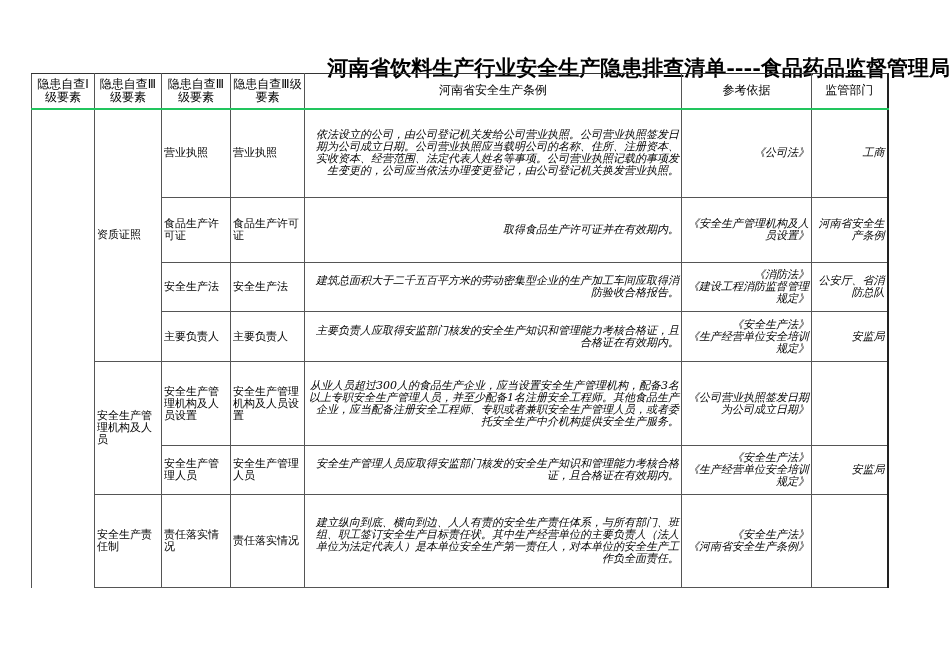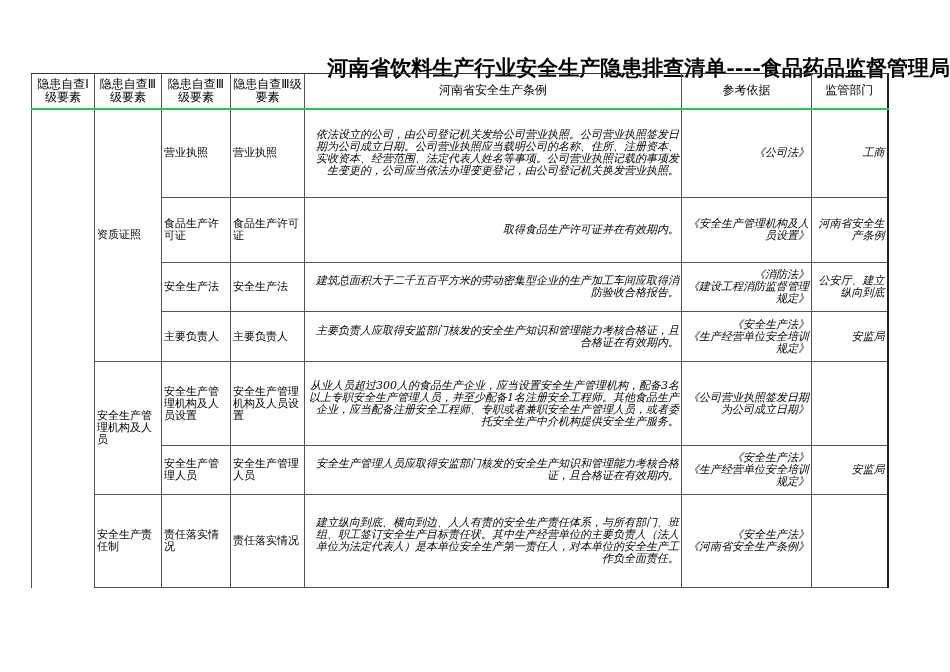--- a/index.html
+++ b/index.html
@@ -70,21 +70,21 @@
       <td class="l desc">取得食品生产许可证并在有效期内。</td>
       <td class="l" style="white-space:pre-wrap">《安全生产管理机构及人员设置》</td>
       <td class="l outer-right">河南省安全生产条例</td>
     </tr>
     <tr style="height:49px">
       <td class="c">安全生产法</td>
       <td class="c">安全生产法</td>
       <td class="l desc">建筑总面积大于二千五百平方米的劳动密集型企业的生产加工车间应取得消防验收合格报告。</td>
       <td class="l" style="white-space:pre-wrap">《消防法》
 《建设工程消防监督管理规定》</td>
-      <td class="l outer-right">公安厅、建立纵向到底</td>
+      <td class="l outer-right">公安厅、省消防总队</td>
     </tr>
     <tr style="height:50px">
       <td class="c">主要负责人</td>
       <td class="c">主要负责人</td>
       <td class="l desc">主要负责人应取得安监部门核发的安全生产知识和管理能力考核合格证，且合格证在有效期内。</td>
       <td class="l" style="white-space:pre-wrap">《安全生产法》
 《生产经营单位安全培训规定》</td>
       <td class="l outer-right">安监局</td>
     </tr>
 

